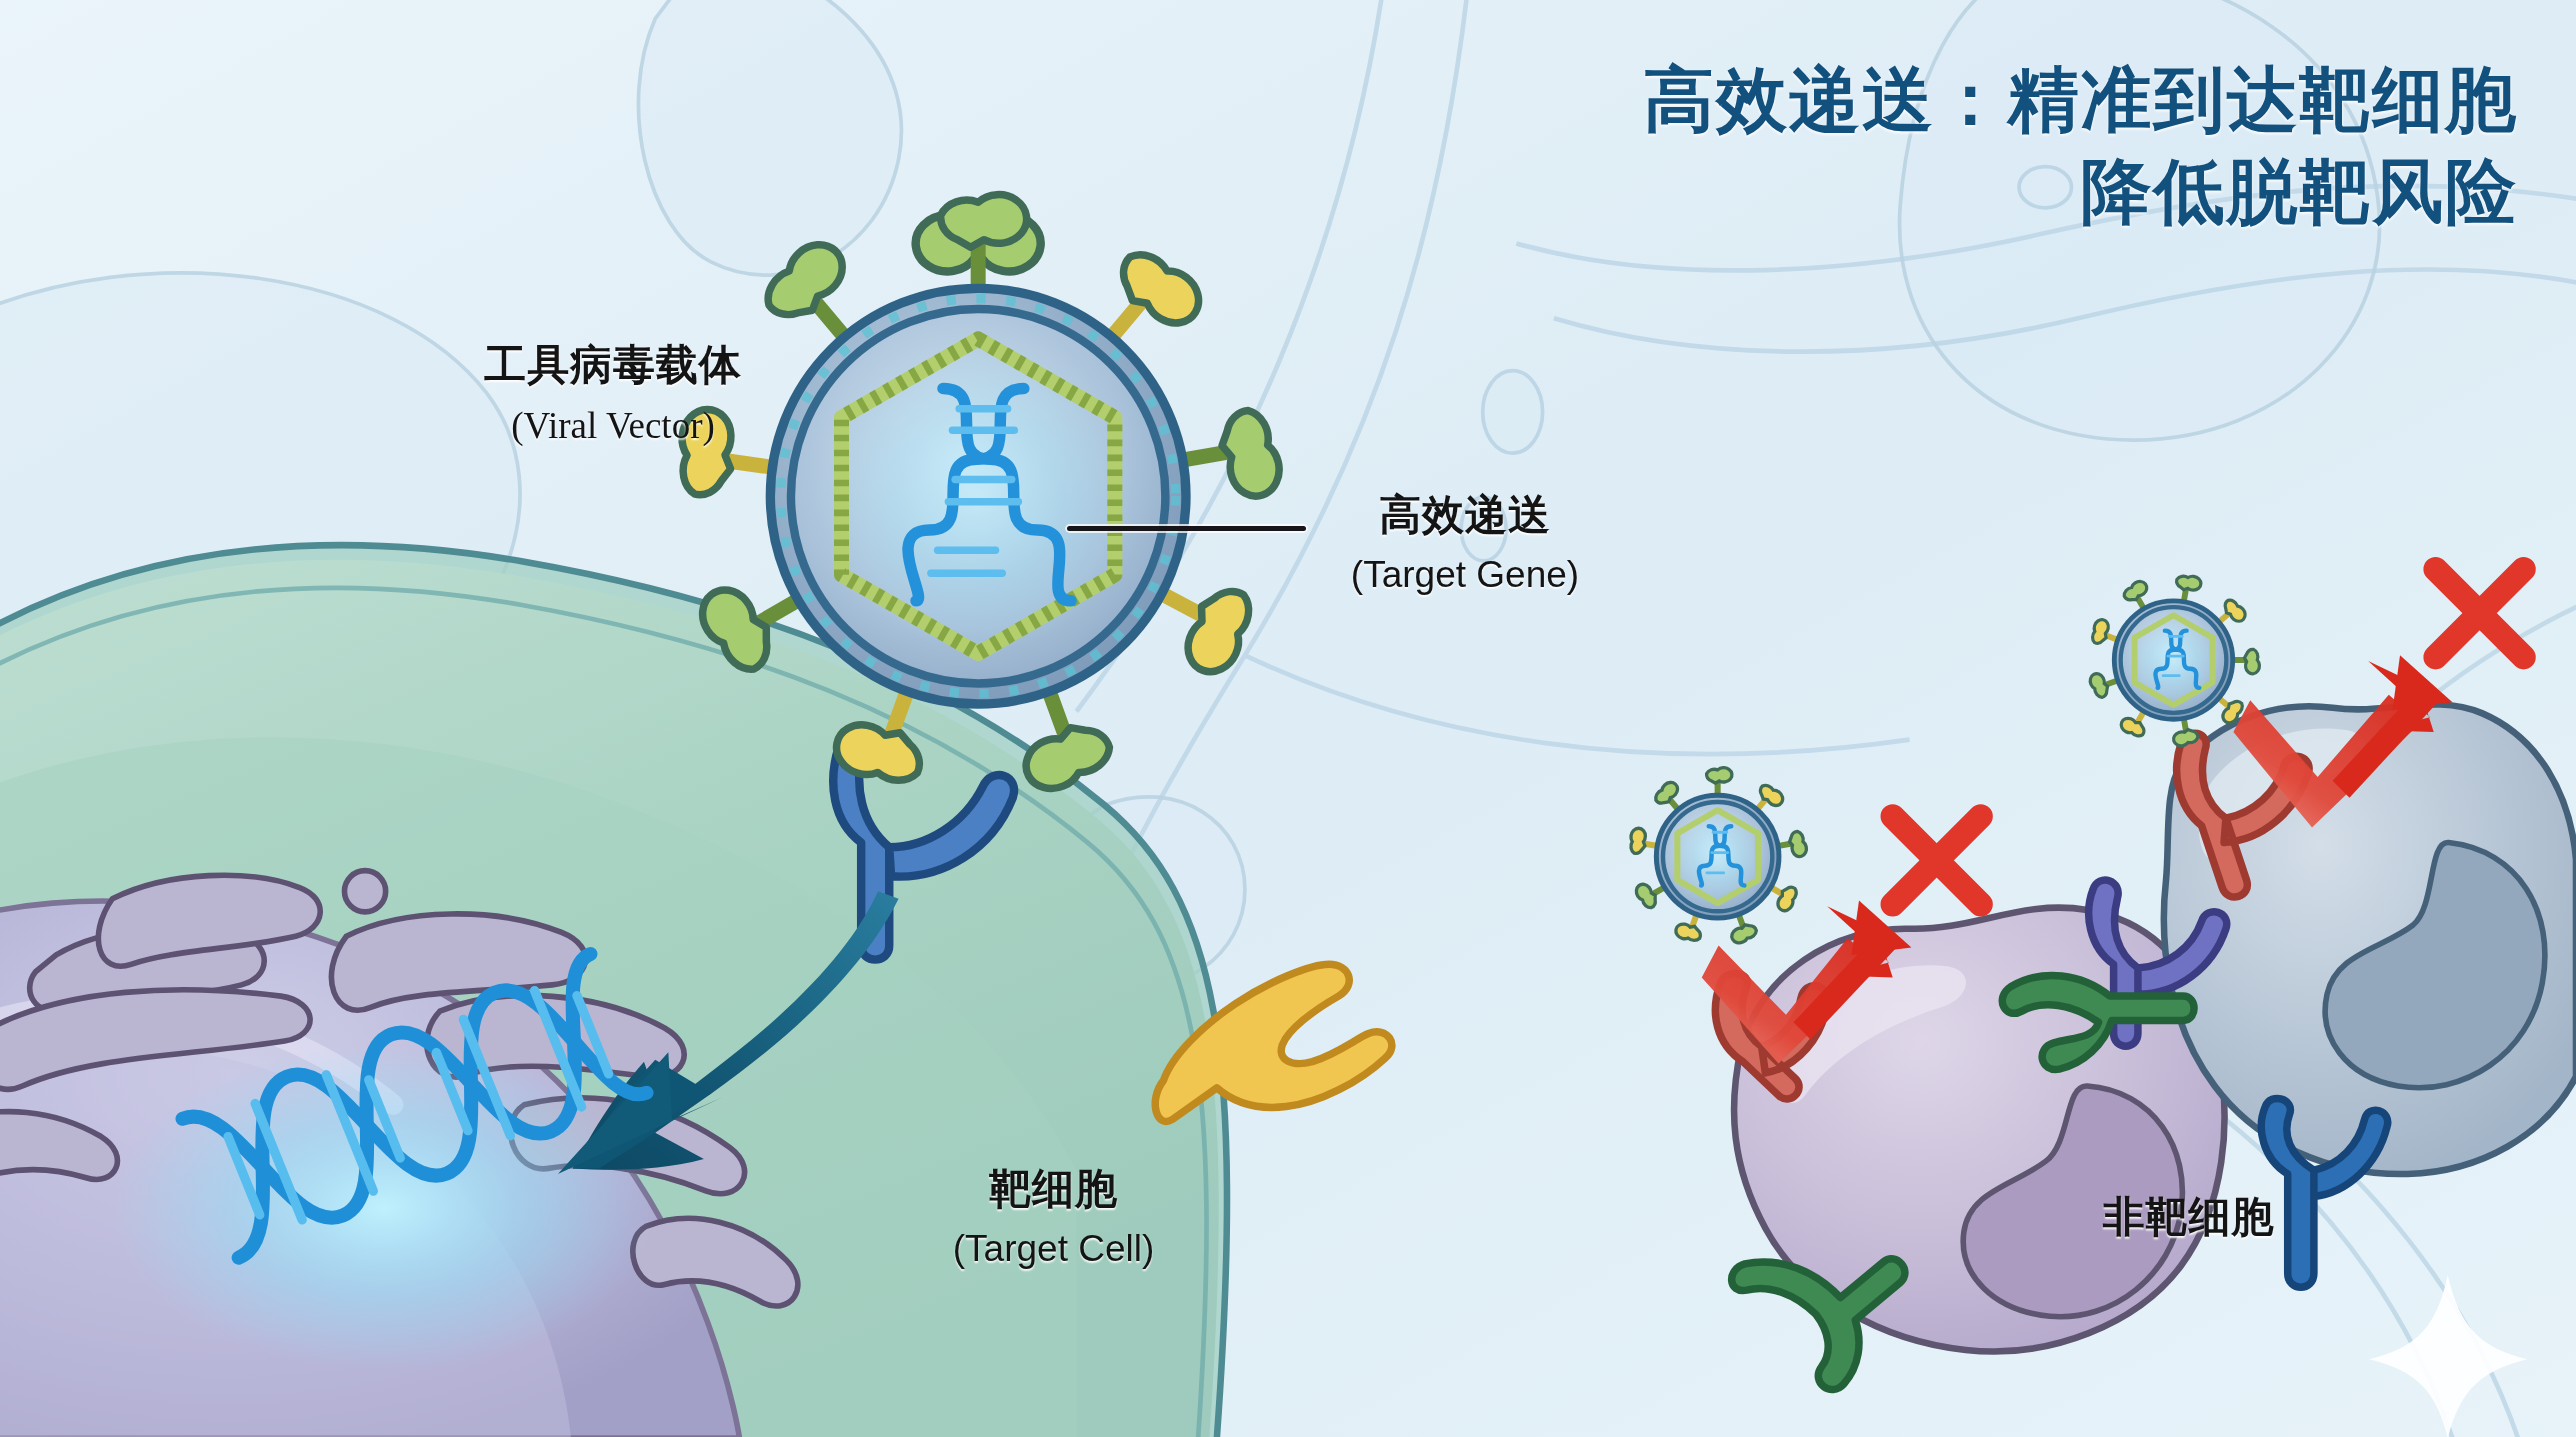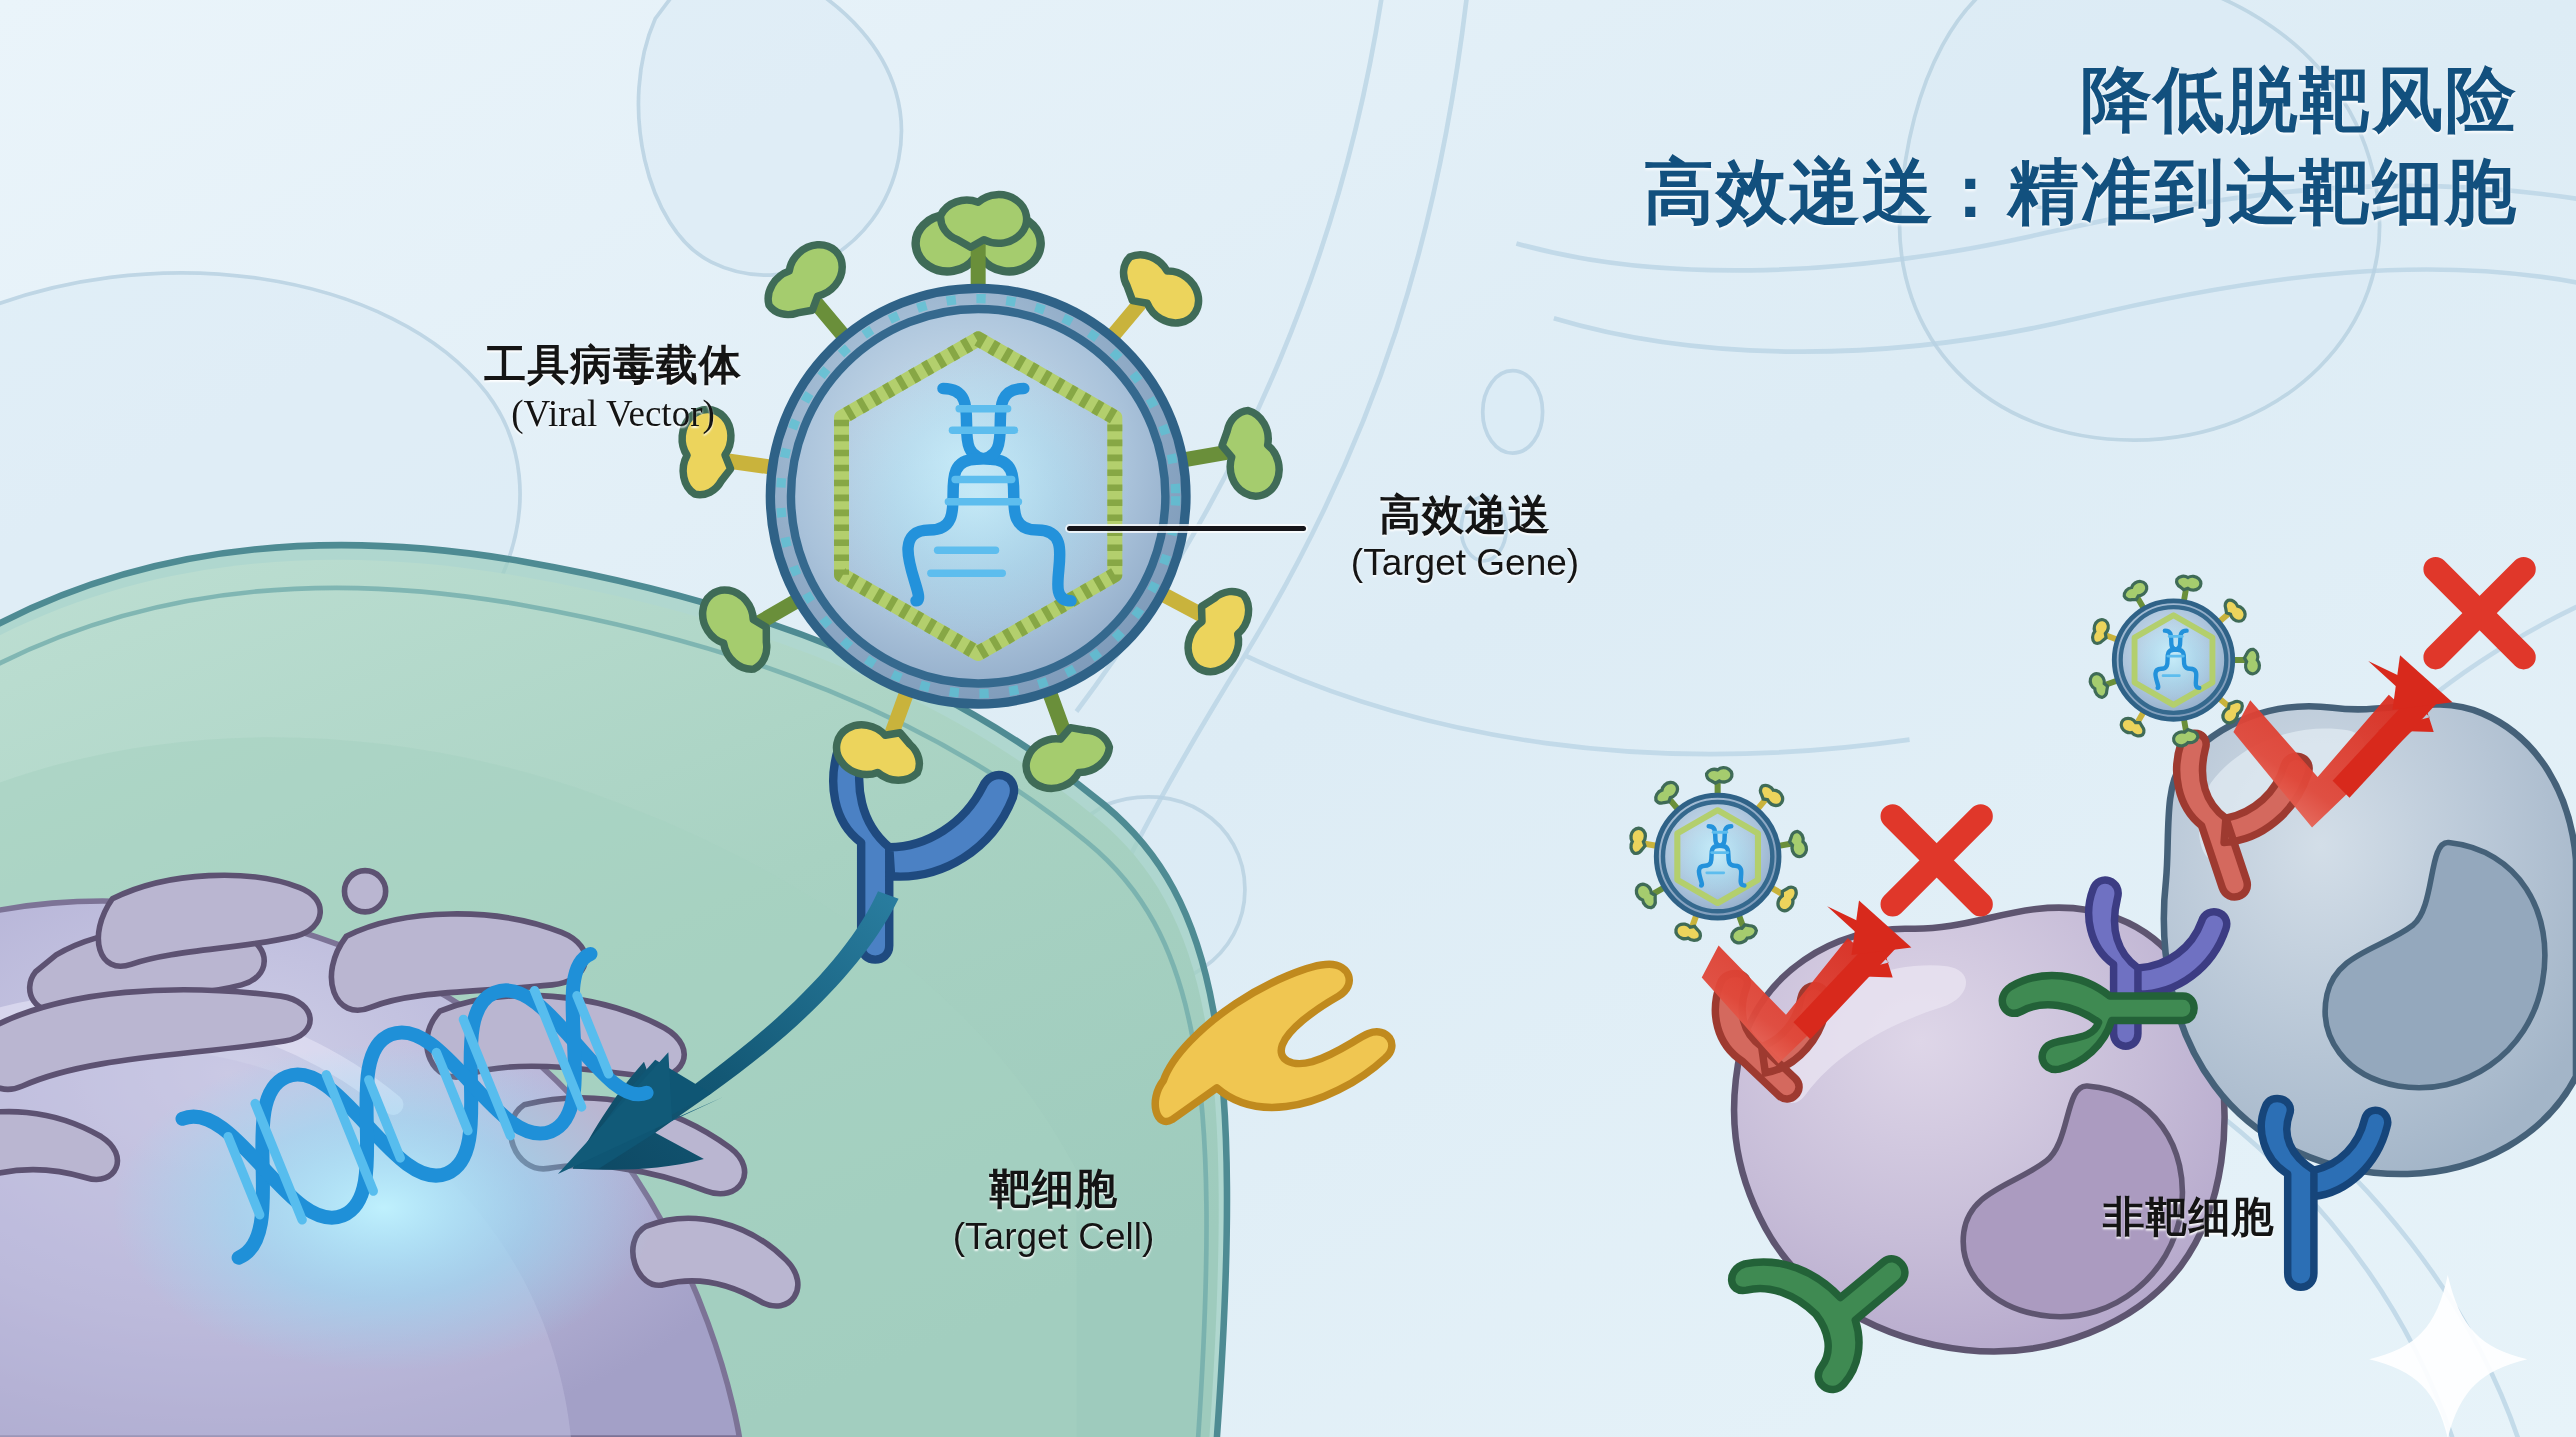--- a/index.html
+++ b/index.html
@@ -30,21 +30,21 @@
     text-shadow:0 1.9px 2.8px rgba(255,255,255,.85), 0 0 0.9px rgba(255,255,255,.9);
   }
   .title div{white-space:nowrap;}
 
   .lbl{position:absolute;text-align:center;color:#141414;}
   .lbl .cn{
     font-weight:bold;font-size:42px;line-height:1.12;letter-spacing:0.9px;
     text-shadow:0 1.9px 1.9px rgba(255,255,255,.9);
   }
   .lbl .en{
-    font-size:37px;line-height:1.2;margin-top:3px;
+    font-size:37px;line-height:1.2;margin-top:15px;
     text-shadow:0 1.9px 1.9px rgba(255,255,255,.9);
   }
 
   #lbl-vector{left:426px;top:342px;width:374px;font-family:Liberation Serif, serif;}
   #lbl-gene{left:1315px;top:491px;width:300px;}
   #lbl-targetcell{left:913px;top:1165px;width:281px;text-align:center;}
   #lbl-nontarget{left:1992px;top:1193px;width:393px;}
 
   .leader{
     position:absolute;left:1067px;top:526px;width:239px;height:4.7px;
@@ -446,22 +446,22 @@
       <path d="M2564,700 L2620,750 L2556,758 Z" fill="#d8291c"></path>
       <g stroke="#e0372a" stroke-width="26" stroke-linecap="round">
         <line x1="2602" y1="608" x2="2696" y2="702"></line>
         <line x1="2696" y1="608" x2="2602" y2="702"></line>
       </g>
     </g>
 
   </svg>
 
   <div class="title">
+    <div>高效递送：精准到达靶细胞</div>
     <div>降低脱靶风险</div>
-    <div>高效递送：精准到达靶细胞</div>
   </div>
 
   <div class="leader"></div>
 
   <div class="lbl" id="lbl-vector">
     <div class="cn">工具病毒载体</div>
     <div class="en">(Viral Vector)</div>
   </div>
 
   <div class="lbl" id="lbl-gene">

